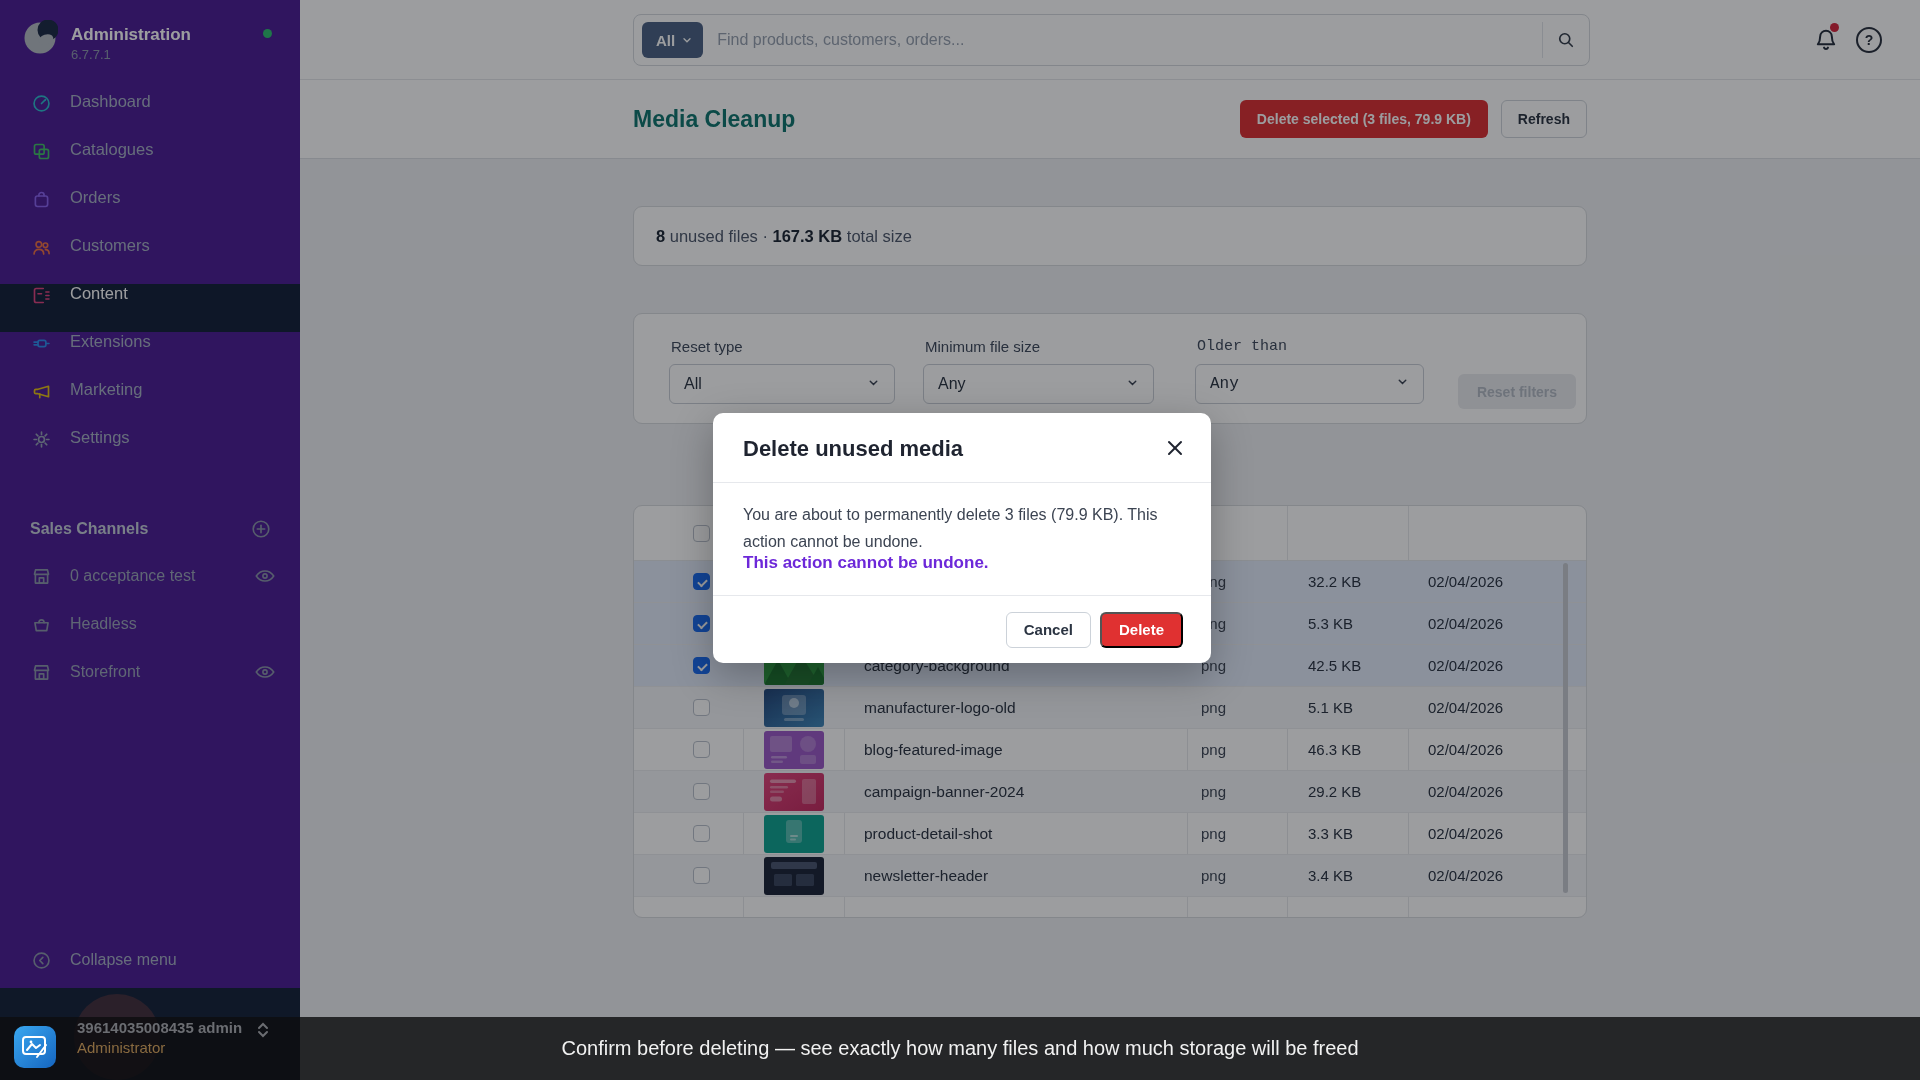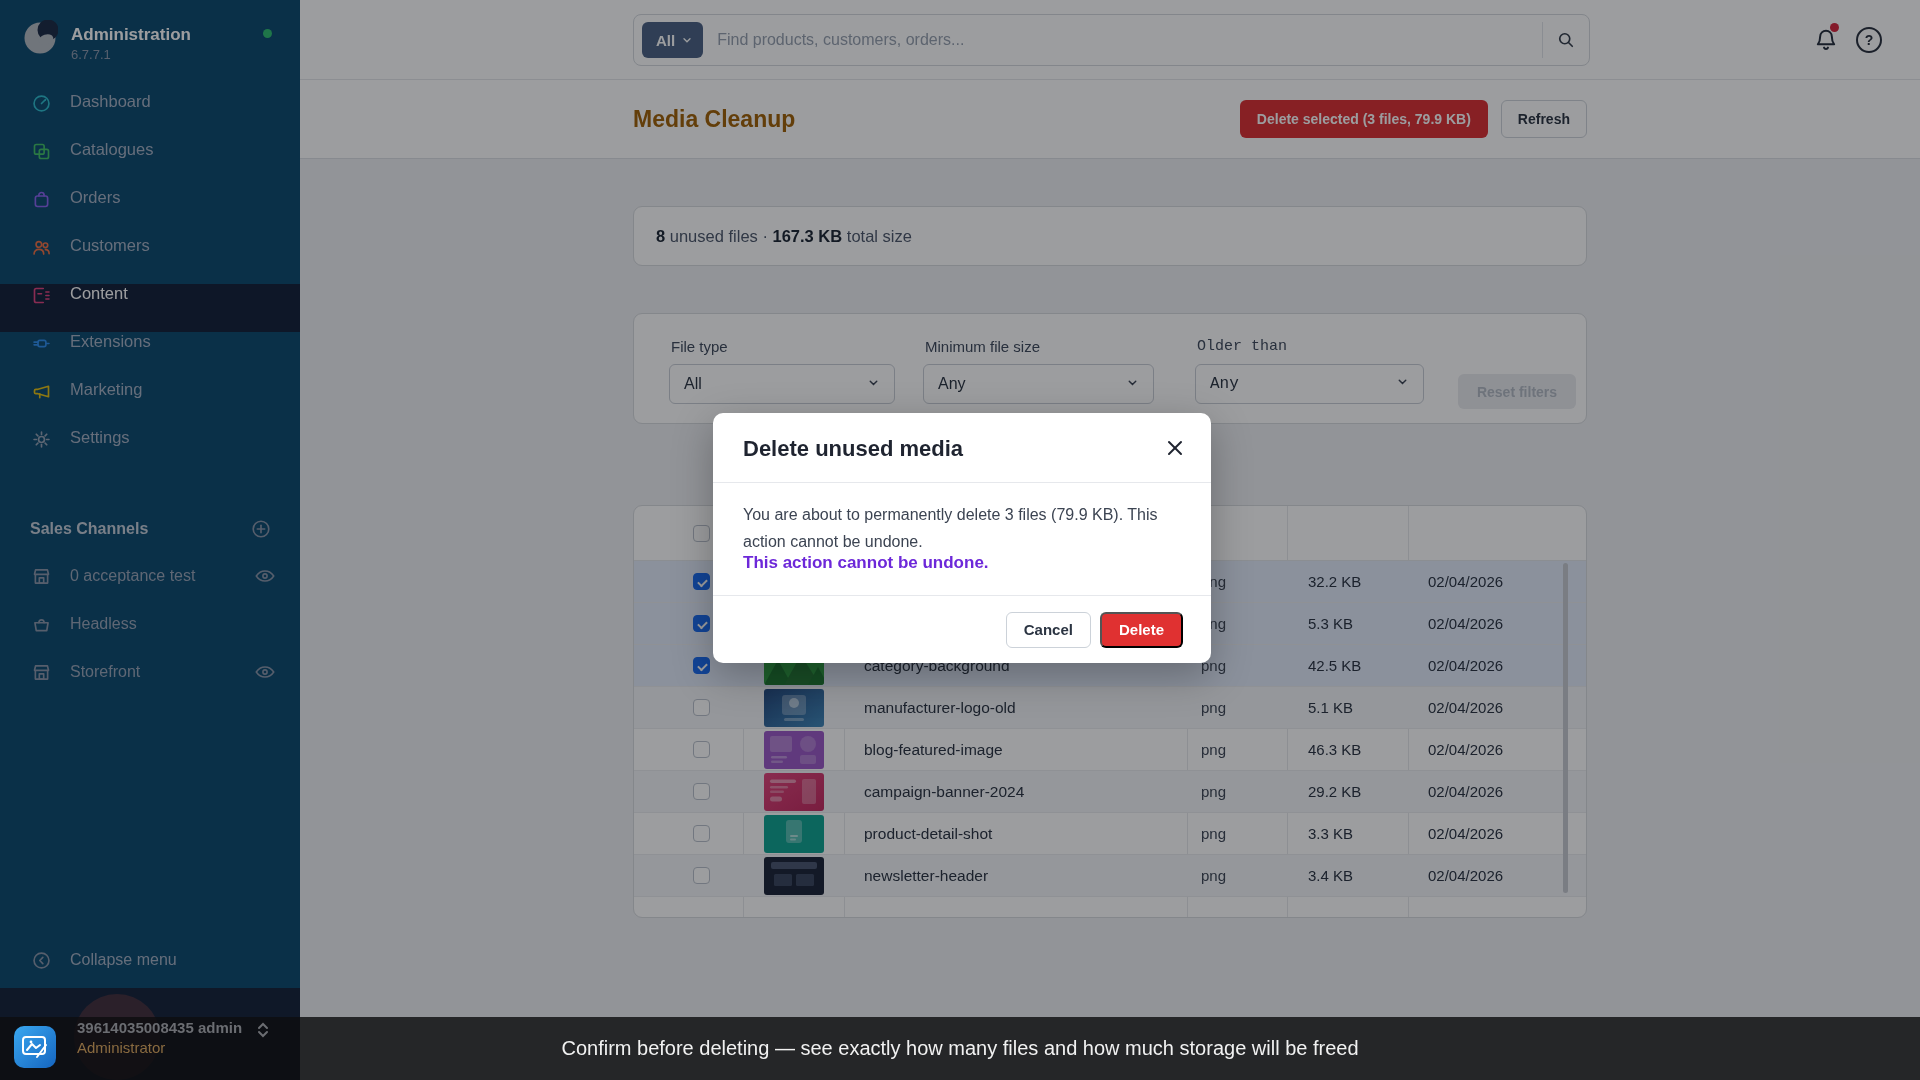--- a/index.html
+++ b/index.html
@@ -1,20 +1,20 @@
 <!DOCTYPE html>
 <html><head>
 <meta charset="utf-8">
 <style>
   * { margin:0; padding:0; box-sizing:border-box; }
   html,body { width:1920px; height:1080px; overflow:hidden; background:#eef0f3;
               font-family:"Liberation Sans", sans-serif; }
 
   
-  .sidebar { position:absolute; left:0; top:0; width:300px; height:1080px; background:#0c4a6e; z-index:1; }
+  .sidebar { position:absolute; left:0; top:0; width:300px; height:1080px; background:#4c1d95; z-index:1; }
   .sb-logo { position:absolute; left:22px; top:20px; width:36px; height:36px; }
   .sb-title { position:absolute; left:71px; top:25px; font-size:17px; font-weight:bold; color:#ffffff; }
   .sb-version { position:absolute; left:71px; top:47px; font-size:13px; color:#8e99ad; }
   .status-dot { position:absolute; left:263px; top:29px; width:9px; height:9px; border-radius:50%; background:#2fbf71; }
   .nav { position:absolute; left:0; top:92px; width:300px; }
   .nav-item { position:relative; height:48px; display:flex; align-items:flex-start; cursor:pointer; }
   .nav-item.active { background:#13203a; }
   .nav-item.active .nlabel { color:#ffffff; }
   .nico { position:absolute; left:30px; width:22px; height:22px; display:flex; align-items:center; justify-content:center; }
   .nico svg { width:21px; height:21px; fill:none; stroke-width:1.9; stroke-linecap:round; stroke-linejoin:round; }
@@ -47,21 +47,21 @@
   .search-sep { width:1px; height:36px; background:#e2e5e9; }
   .search-ic { width:46px; display:flex; align-items:center; justify-content:center; cursor:pointer; }
   .bell { position:absolute; left:1512px; top:26px; width:28px; height:28px; cursor:pointer; }
   .bell-dot { position:absolute; left:1530px; top:23px; width:9px; height:9px; border-radius:50%; background:#d7263d; }
   .help { position:absolute; left:1556px; top:27px; width:26px; height:26px; border:2px solid #28303d; border-radius:50%;
           display:flex; align-items:center; justify-content:center; font-size:14px; font-weight:bold; color:#28303d; cursor:pointer; }
 
   
   .page-header { position:absolute; left:300px; top:80px; width:1620px; height:79px; background:#ffffff;
                  border-bottom:1px solid #dde0e5; z-index:1; }
-  .page-title { position:absolute; left:333px; top:26px; font-size:23px; font-weight:bold; color:#a16207; }
+  .page-title { position:absolute; left:333px; top:26px; font-size:23px; font-weight:bold; color:#0f766e; }
   .ph-buttons { position:absolute; right:333px; top:100px; display:flex; gap:13px; z-index:2; }
   .btn { height:38px; border-radius:6px; font-size:14px; font-weight:bold; display:flex; align-items:center;
          padding:0 16px; cursor:pointer; border:1px solid transparent; font-family:"Liberation Sans",sans-serif; }
   .btn-danger { background:#dd2f33; color:#ffffff; }
   .btn-outline { background:#ffffff; border-color:#cfd4da; color:#2b3442; }
 
   
   .card { position:absolute; background:#ffffff; border:1px solid #d7dade; border-radius:9px; }
   .summary-card { left:633px; top:206px; width:954px; height:60px; }
   .summary-text { position:absolute; left:22px; top:0; line-height:58px; font-size:16.5px; color:#4d586b; }
@@ -331,21 +331,21 @@
   <button class="btn btn-danger">Delete selected (3 files, 79.9 KB)</button>
   <button class="btn btn-outline">Refresh</button>
 </div>
 
 <div class="card summary-card">
   <div class="summary-text"><b>8</b><span> unused files · </span><b>167.3 KB</b><span> total size</span></div>
 </div>
 
 <div class="card filter-card">
   <div class="fgroup" style="left:35px; top:50px; width:226px;">
-    <span class="flabel">File type</span>
+    <span class="flabel">Reset type</span>
     <div class="fselect">
       <span>All</span>
       <span class="caret"><svg width="13" height="13" viewBox="0 0 20 20" fill="none" stroke="#3b4454" stroke-width="2.2" stroke-linecap="round">
             <polyline points="5,8 10,13 15,8"></polyline>
           </svg></span>
     </div>
   </div>
   <div class="fgroup" style="left:289px; top:50px; width:231px;">
     <span class="flabel">Minimum file size</span>
     <div class="fselect">

